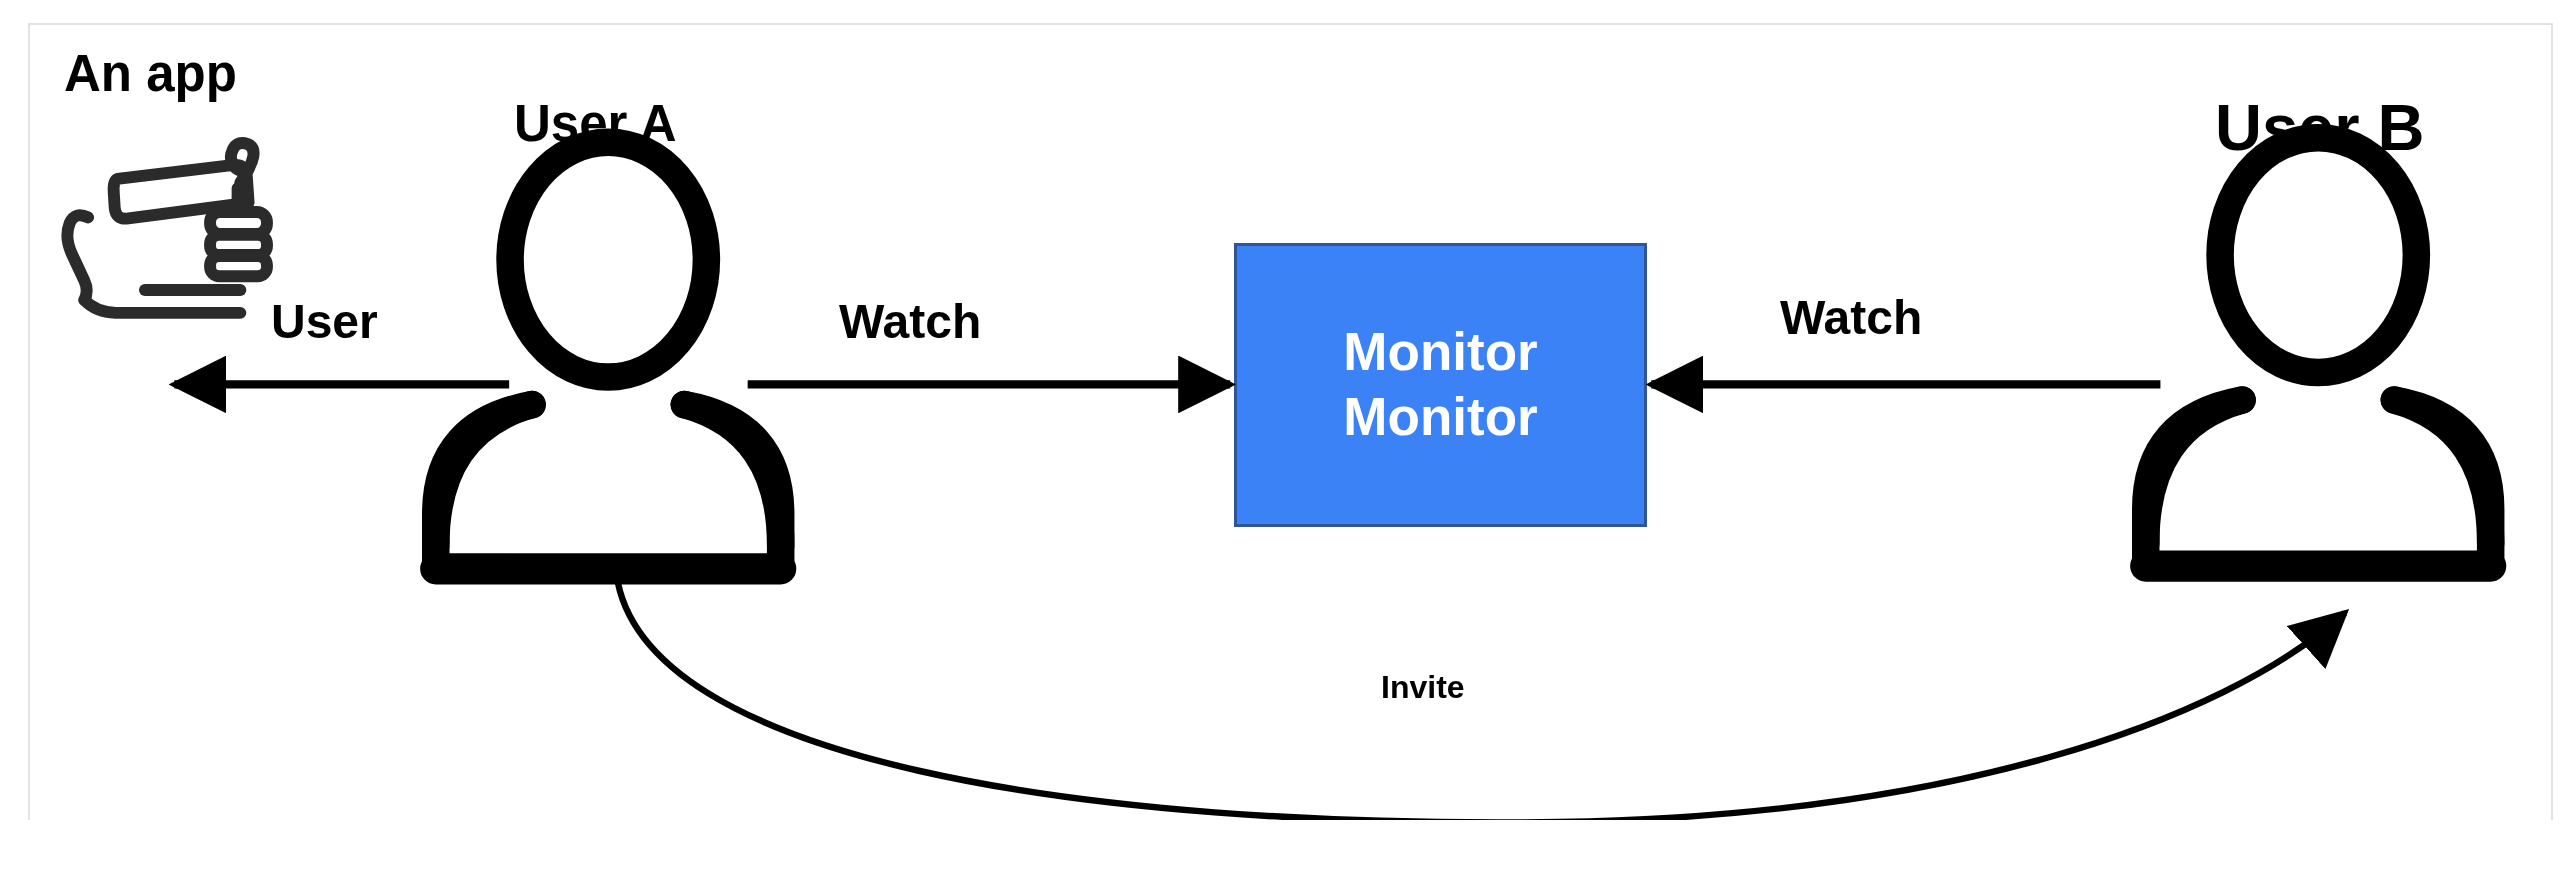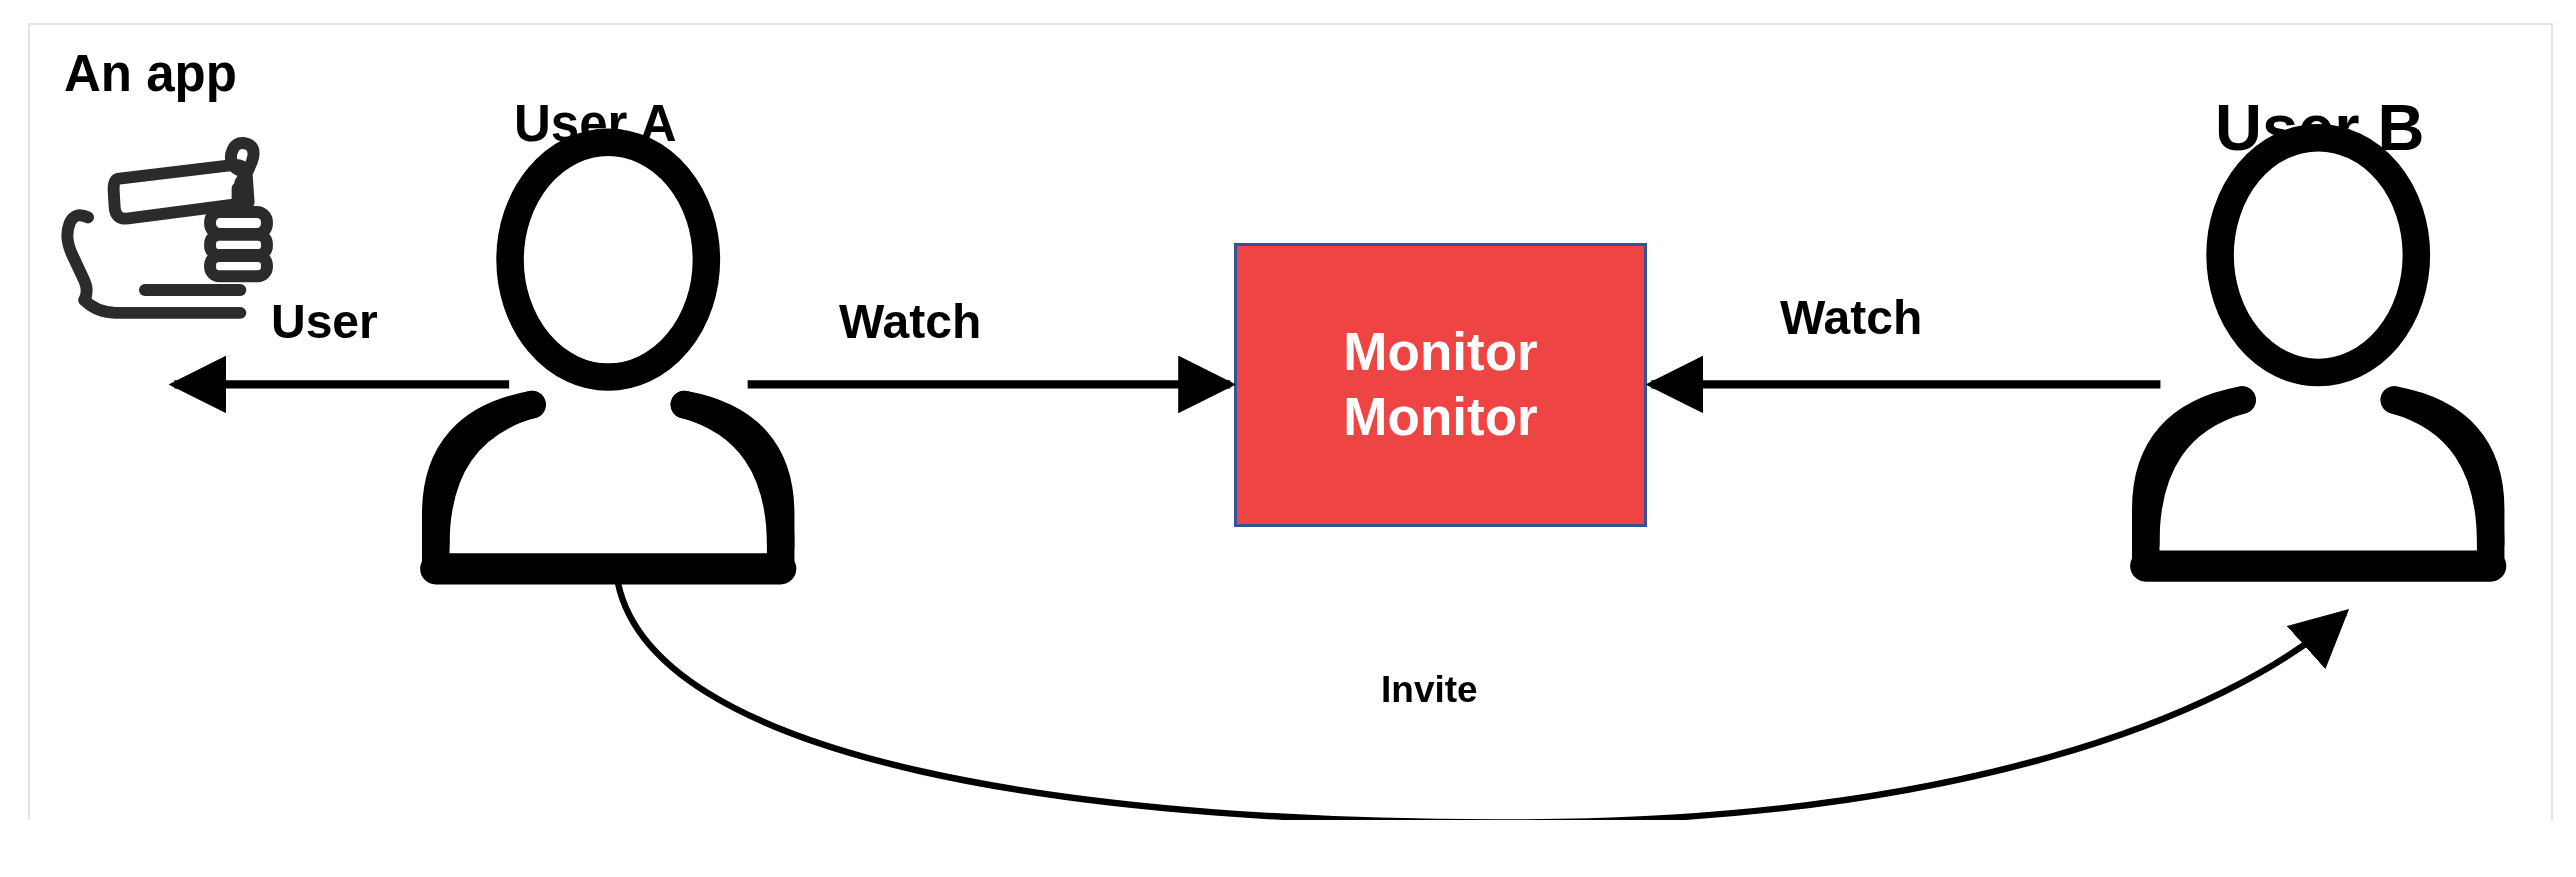--- a/index.html
+++ b/index.html
@@ -38,30 +38,30 @@
     white-space: nowrap;
     line-height: 1.1;
   }
   
   #an-app-label      { left: 64px;   top: 46px;  font-size: 51px; }
   #user-a-label      { left: 514px;  top: 96px; font-size: 51px; }
   #user-b-label      { left: 2215px; top: 92px; font-size: 65px; }
   #play-label        { left: 271px;  top: 296px; font-size: 48px; }
   #watch-left-label  { left: 839px;  top: 296px; font-size: 48px; }
   #watch-right-label { left: 1780px; top: 292px; font-size: 48px; }
-  #invite-label      { left: 1381px; top: 670px; font-size: 37px; }
+  #invite-label      { left: 1381px; top: 670px; font-size: 32px; }
 
   
   #monitor-session-box {
     position: absolute;
     left: 1234px;
     top: 243px;
     width: 413px;
     height: 284px;
-    background: #ef4444;
+    background: #3b82f6;
     border: 3.7px solid #2f5597;
     box-sizing: border-box;
     display: flex;
     flex-direction: column;
     align-items: center;
     justify-content: center;
   }
   #monitor-session-box .box-line {
     font-family: "Liberation Sans", sans-serif;
     font-weight: bold;

